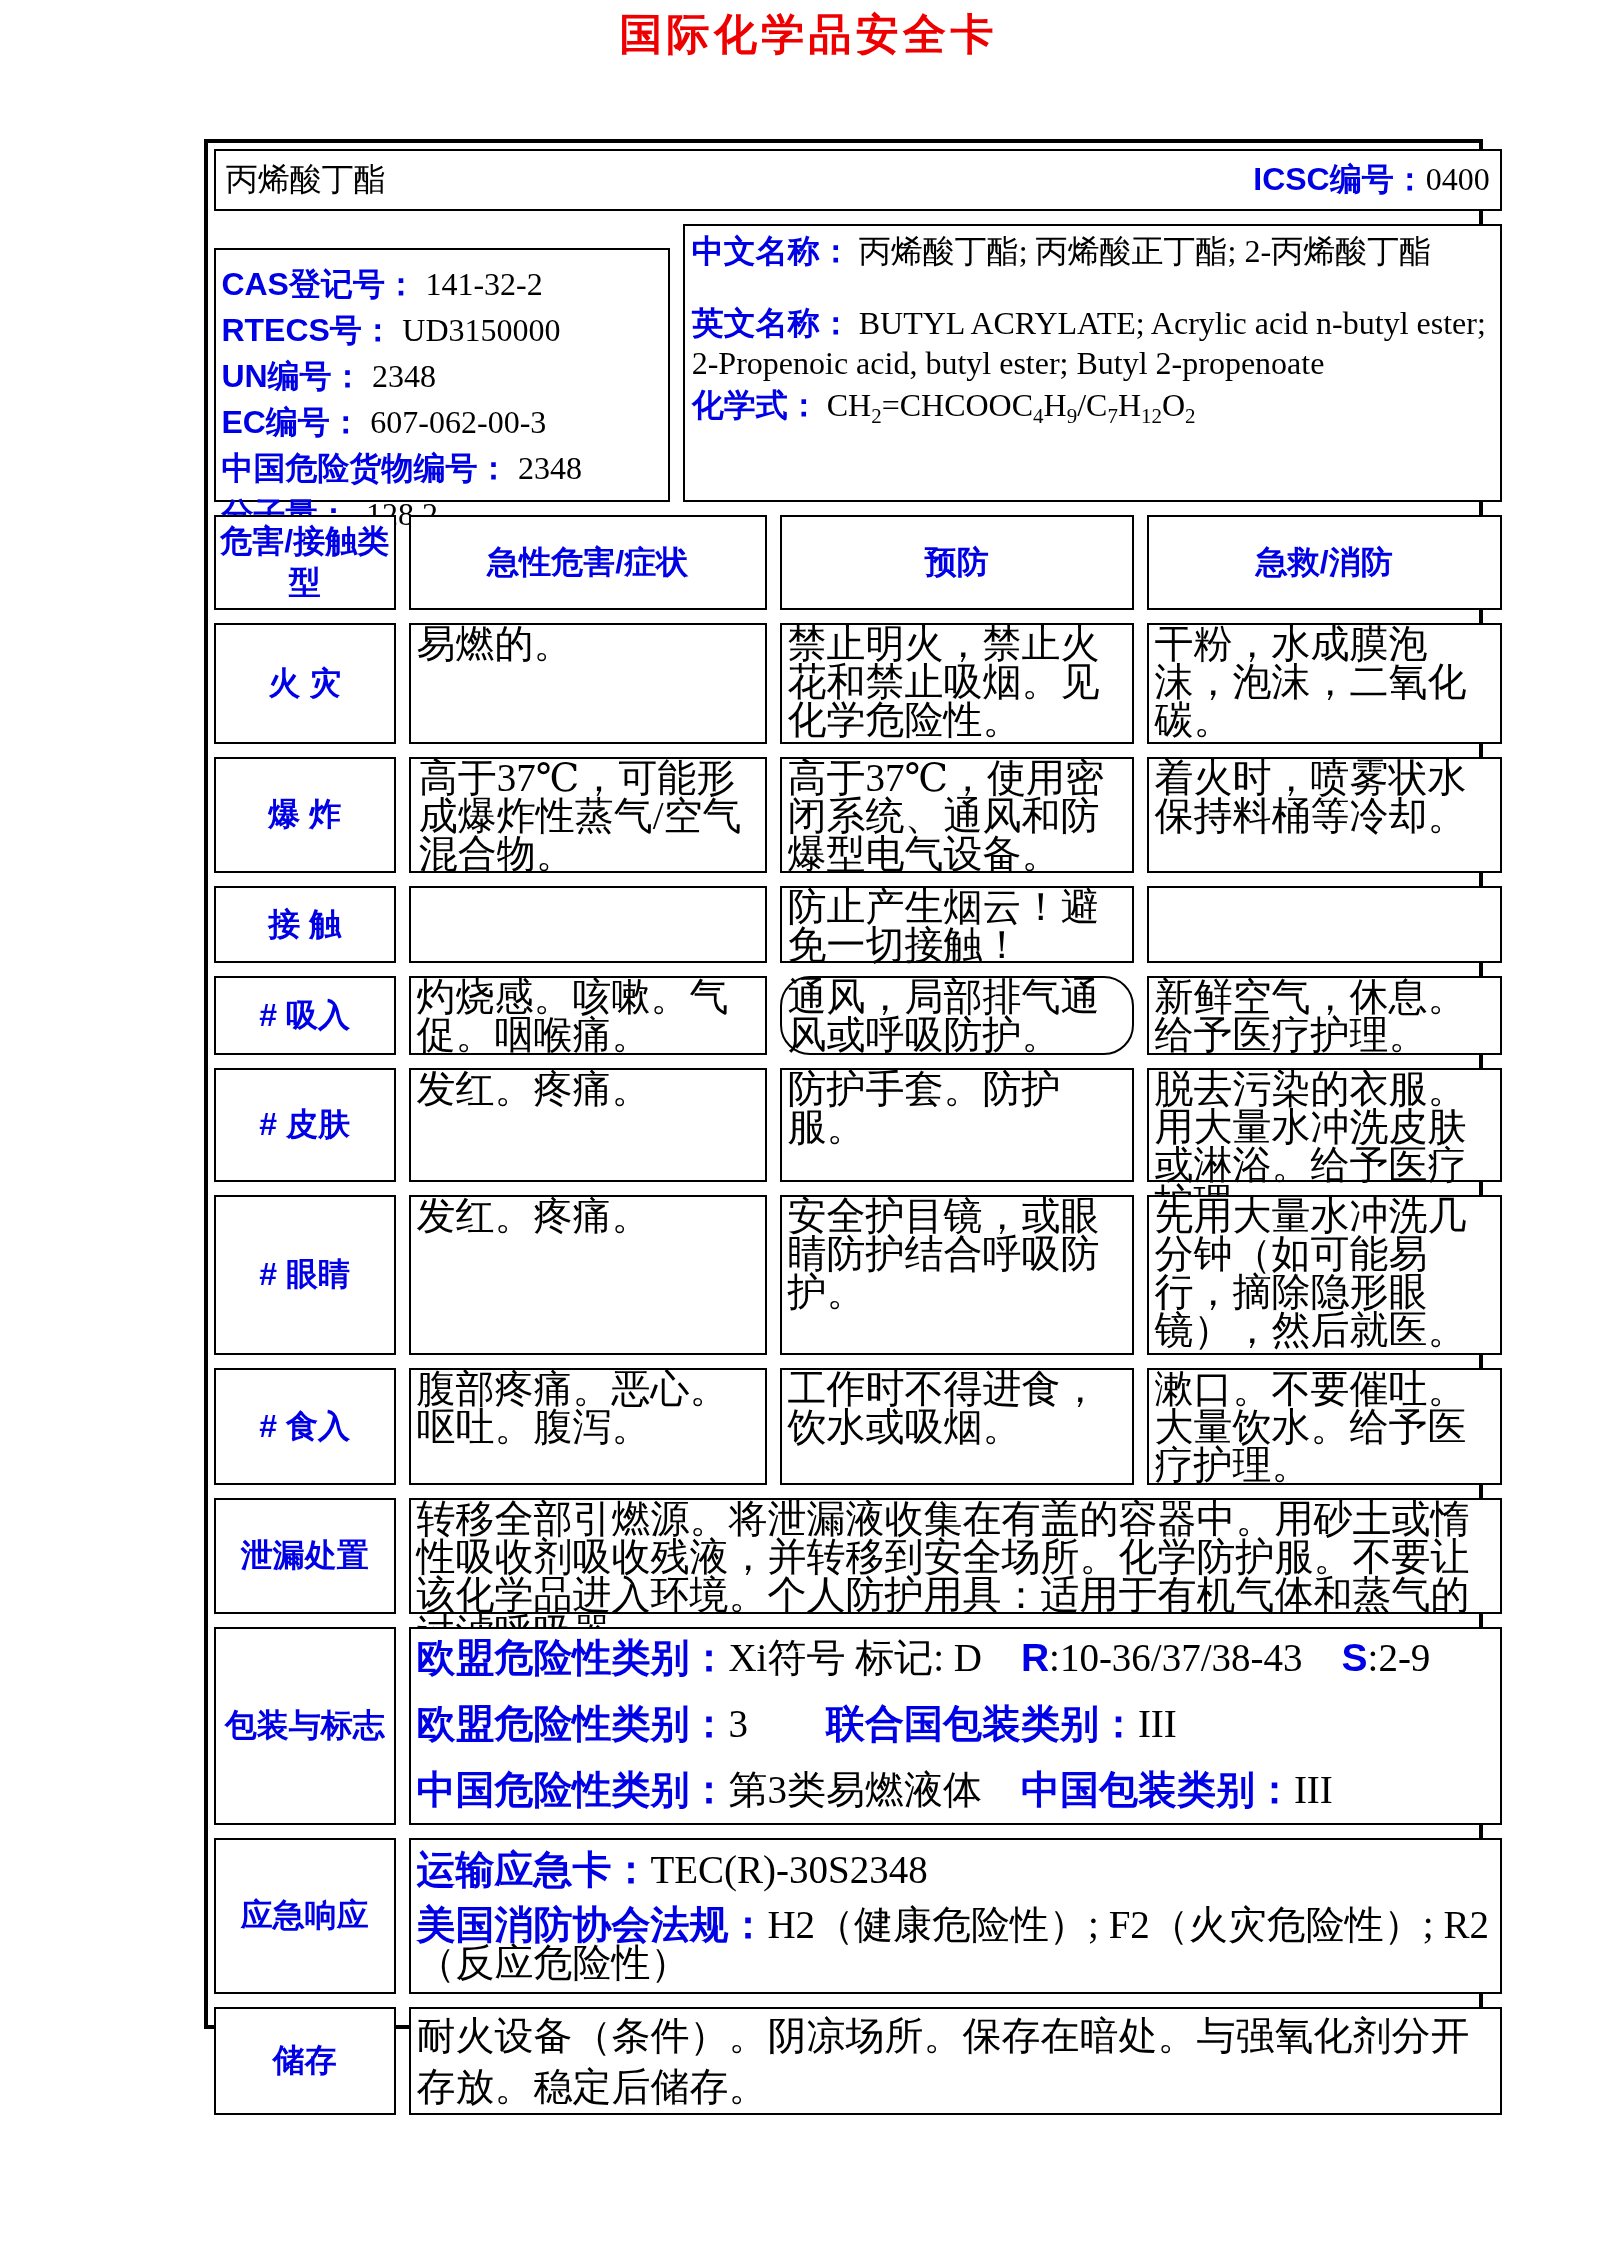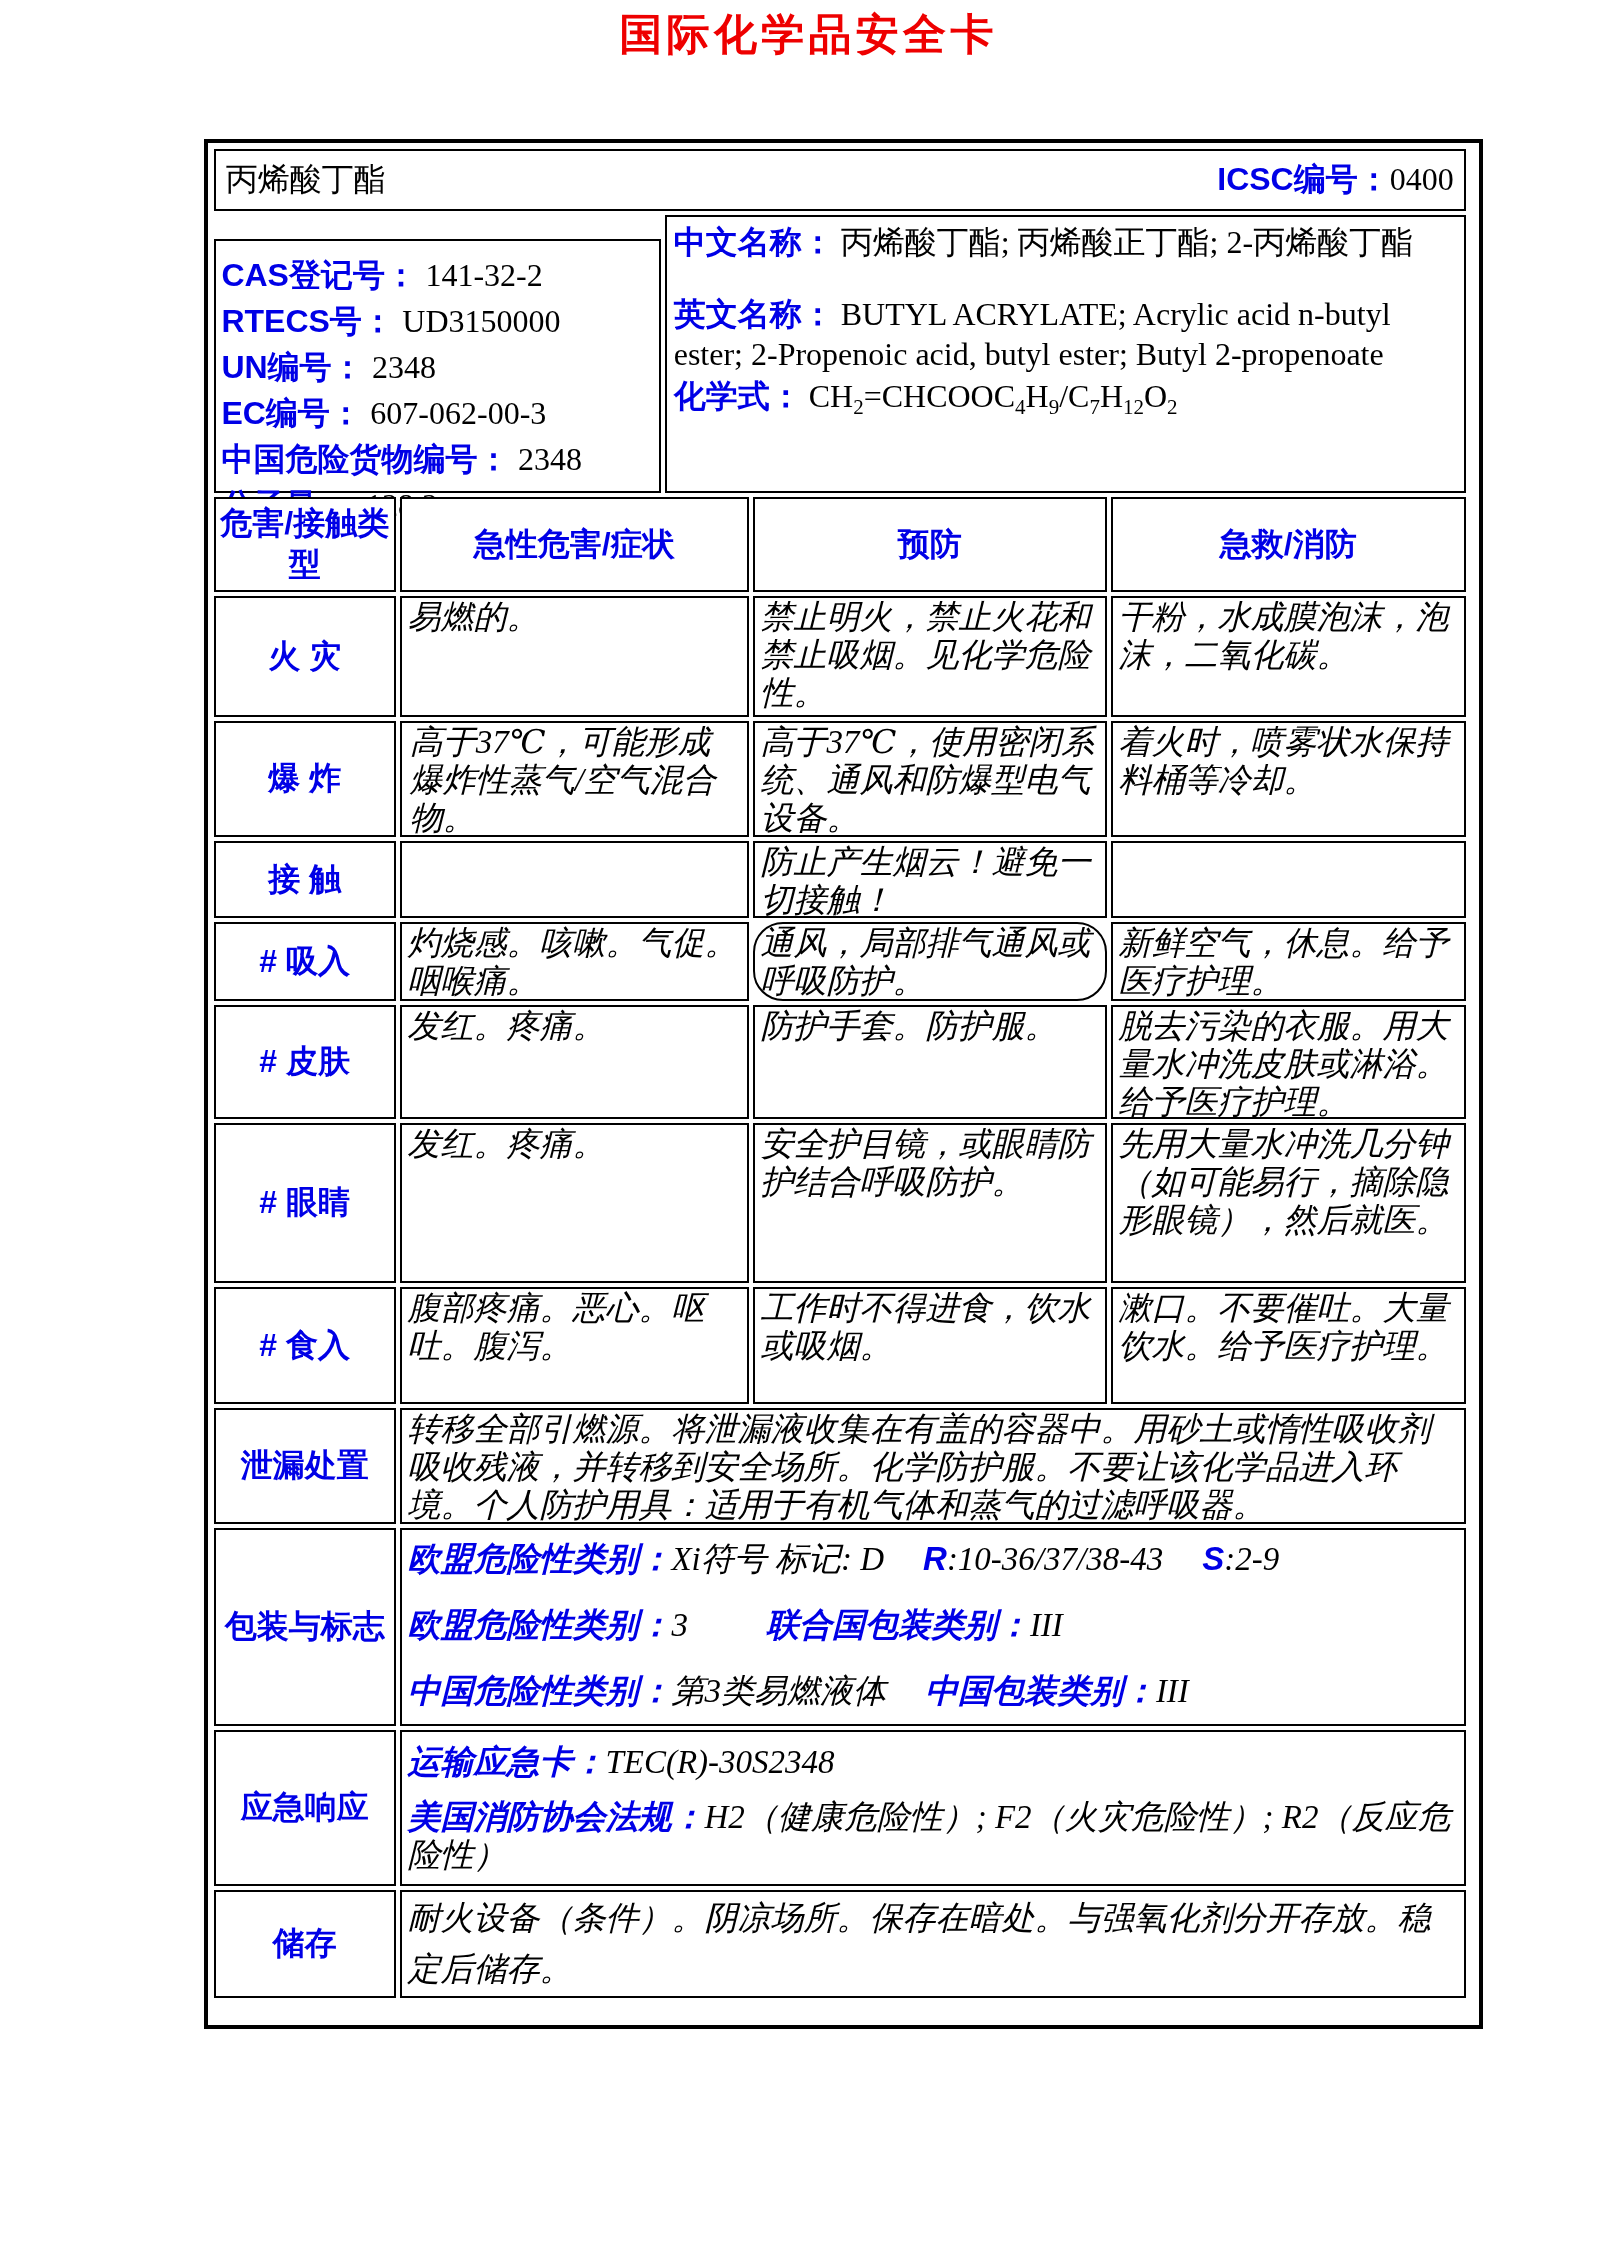--- a/index.html
+++ b/index.html
@@ -10,21 +10,21 @@
     font-family:"Liberation Serif","DejaVu Serif",serif; color:#000;
   }
   .page-title {
     position:absolute; top:5.7px; left:0; width:100%; text-align:center;
     font-size:43px; font-weight:bold; color:var(--red); letter-spacing:4.3px;
     font-family:Liberation Sans, sans-serif;
   }
   .card {
     position:absolute; left:204px; top:139px; width:1279px; height:1890px;
     border:4.3px solid #000; background:#fff; padding:5.7px;
-    display:grid; gap:4px;
+    display:grid; gap:13px;
     grid-template-columns:182px 261px 84px 354px 355px;
     grid-template-rows:62px 278px 95px 121px 116px 77px 79px 114px 160px 117px 116px 198px 156px 108px;
   }
   .cell { border:2.1px solid #000; background:#fff; overflow:visible; }
   .lbl { font-family:"Liberation Sans","DejaVu Sans",sans-serif; font-weight:700; color:var(--blue); }
   .val { color:#000; }
   .gap { display:inline-block; width:39px; }
   sub { font-size:21px; }
 
   .titlebar { display:flex; justify-content:space-between; align-items:center; padding:0 10px; font-size:32px; }
@@ -38,21 +38,21 @@
   .names-cn  { line-height:41px; margin-bottom:31px; }
   .names-en  { line-height:40px; }
   .names-formula { line-height:41px; margin-top:1.4px; }
   .info-names .lbl { margin-right:7px; }
 
   .hdr, .rowlab {
     display:flex; align-items:center; justify-content:center; text-align:center;
     font-family:"Liberation Sans","DejaVu Sans",sans-serif; font-weight:700;
     color:var(--blue); font-size:32px; line-height:41px;
   }
-  .bodycell { font-size:33px; line-height:38px; padding:0 4.3px 1.4px 5.7px;font-style:italic; }
+  .bodycell { font-size:39px; line-height:38px; padding:0 4.3px 1.4px 5.7px; }
 
   .sec-packaging { padding-top:10px; }
   .sec-packaging .seg-line { margin-bottom:28px; white-space:nowrap; }
   .sec-response { padding-top:11.4px; }
   .sec-response .seg-line { margin-bottom:17px; }
   .sec-storage .seg-line { line-height:51px; padding-top:1.4px; }
 </style>
 </head>
 <body>
 

